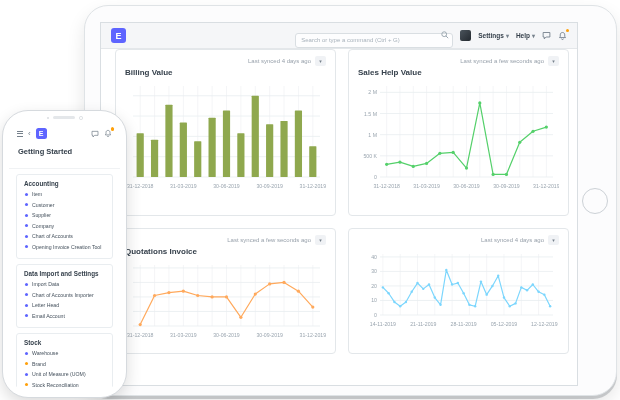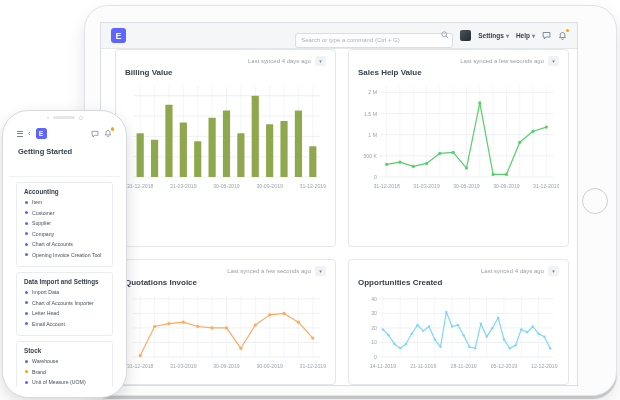--- a/index.html
+++ b/index.html
@@ -34,21 +34,21 @@
 
   
   .page-header{display:flex;align-items:center;justify-content:space-between;padding:9px 14px 8px;}
   .page-title{font-size:13px;font-weight:bold;color:#36414c;letter-spacing:.2px;}
   .menu-button{background:#f0f2f5;border:1px solid #e6e9ec;border-radius:3px;font-size:7px;color:#36414c;
     padding:3px 8px;display:flex;align-items:center;gap:3px;cursor:pointer;}
 
   
   .cards{padding:0 14px;display:grid;grid-template-columns:1fr 1fr;gap:12px;}
   .card{background:#fff;border:1px solid #e3e7ea;border-radius:4px;padding:6px 9px;position:relative;}
-  .card.tall{height:198px;}
+  .card.tall{height:167px;}
   .card.short{height:126px;}
   .card-sync-row{display:flex;justify-content:flex-end;align-items:center;gap:4px;}
   .card-sync{font-size:6px;color:#98a1ab;}
   .card-dd{width:11px;height:10px;background:#f0f2f5;border-radius:2px;display:flex;align-items:center;
     justify-content:center;cursor:pointer;}
   .card-dd .caret{font-size:5px;}
   .card-title{font-size:8px;font-weight:bold;color:#36414c;margin-top:2px;}
   .chart-svg{display:block;margin-top:2px;}
 
   
@@ -59,21 +59,21 @@
   .notch .n-bar{width:22px;height:3px;border-radius:2px;background:#e4e7ea;}
   .notch .n-cam{width:3.5px;height:3.5px;border-radius:50%;border:1px solid #dadde1;background:#fff;}
   .phone-screen{position:absolute;left:6px;right:6px;top:12px;bottom:7px;border-radius:18px;overflow:hidden;
     background:#fff;}
   .phone-nav{display:flex;align-items:center;gap:5px;padding:5px 8px 3px;}
   .hamburger{display:flex;flex-direction:column;gap:1.5px;cursor:pointer;}
   .hamburger span{display:block;width:6px;height:1px;background:#76818c;}
   .back-chevron{font-size:8px;color:#76818c;line-height:1;cursor:pointer;}
   .phone-logo{width:11px;height:11px;border-radius:2.5px;background:#5e64ff;color:#fff;font-size:7px;
     font-weight:bold;display:flex;align-items:center;justify-content:center;}
-  .phone-title{font-size:7.5px;font-weight:bold;color:#36414c;padding:5px 9px 20px;border-bottom:1px solid #f0f2f4;}
+  .phone-title{font-size:7.5px;font-weight:bold;color:#36414c;padding:5px 9px 12px;border-bottom:1px solid #f0f2f4;}
   .phone-section{margin:5px 7px;border:1px solid #e9edf0;border-radius:3px;padding:5px 7px 4px;}
   .phone-section-title{font-size:6.3px;font-weight:bold;color:#36414c;margin-bottom:4px;}
   .phone-item{display:flex;align-items:center;gap:4px;margin:0 0 4.5px 1px;cursor:pointer;}
   .phone-item-dot{width:3px;height:3px;border-radius:50%;flex:0 0 auto;}
   .phone-item-label{font-size:5.2px;color:#44505c;}
 </style>
 </head>
 <body>
 
 <div class="canvas">
@@ -265,21 +265,20 @@
               <circle cx="187.80769230769232" cy="49.11904761904762" r="1.6" fill="#ffa95c"></circle>
             </svg>
           </div>
           <div class="card short">
             <div class="card-sync-row">
               <span class="card-sync">Last synced 4 days ago</span>
               <div class="card-dd">
                 <span class="caret">▾</span>
               </div>
             </div>
-            <div class="card-title">Opportunities Created</div>
             <svg class="chart-svg" width="201" height="86">
               <line x1="24.883333333333333" y1="7" x2="24.883333333333333" y2="68" stroke="#f1f3f5" stroke-width="0.8"></line>
               <line x1="42.18333333333334" y1="7" x2="42.18333333333334" y2="68" stroke="#f1f3f5" stroke-width="0.8"></line>
               <line x1="59.483333333333334" y1="7" x2="59.483333333333334" y2="68" stroke="#f1f3f5" stroke-width="0.8"></line>
               <line x1="76.78333333333333" y1="7" x2="76.78333333333333" y2="68" stroke="#f1f3f5" stroke-width="0.8"></line>
               <line x1="94.08333333333333" y1="7" x2="94.08333333333333" y2="68" stroke="#f1f3f5" stroke-width="0.8"></line>
               <line x1="111.38333333333333" y1="7" x2="111.38333333333333" y2="68" stroke="#f1f3f5" stroke-width="0.8"></line>
               <line x1="128.68333333333334" y1="7" x2="128.68333333333334" y2="68" stroke="#f1f3f5" stroke-width="0.8"></line>
               <line x1="145.98333333333335" y1="7" x2="145.98333333333335" y2="68" stroke="#f1f3f5" stroke-width="0.8"></line>
               <line x1="163.28333333333333" y1="7" x2="163.28333333333333" y2="68" stroke="#f1f3f5" stroke-width="0.8"></line>

